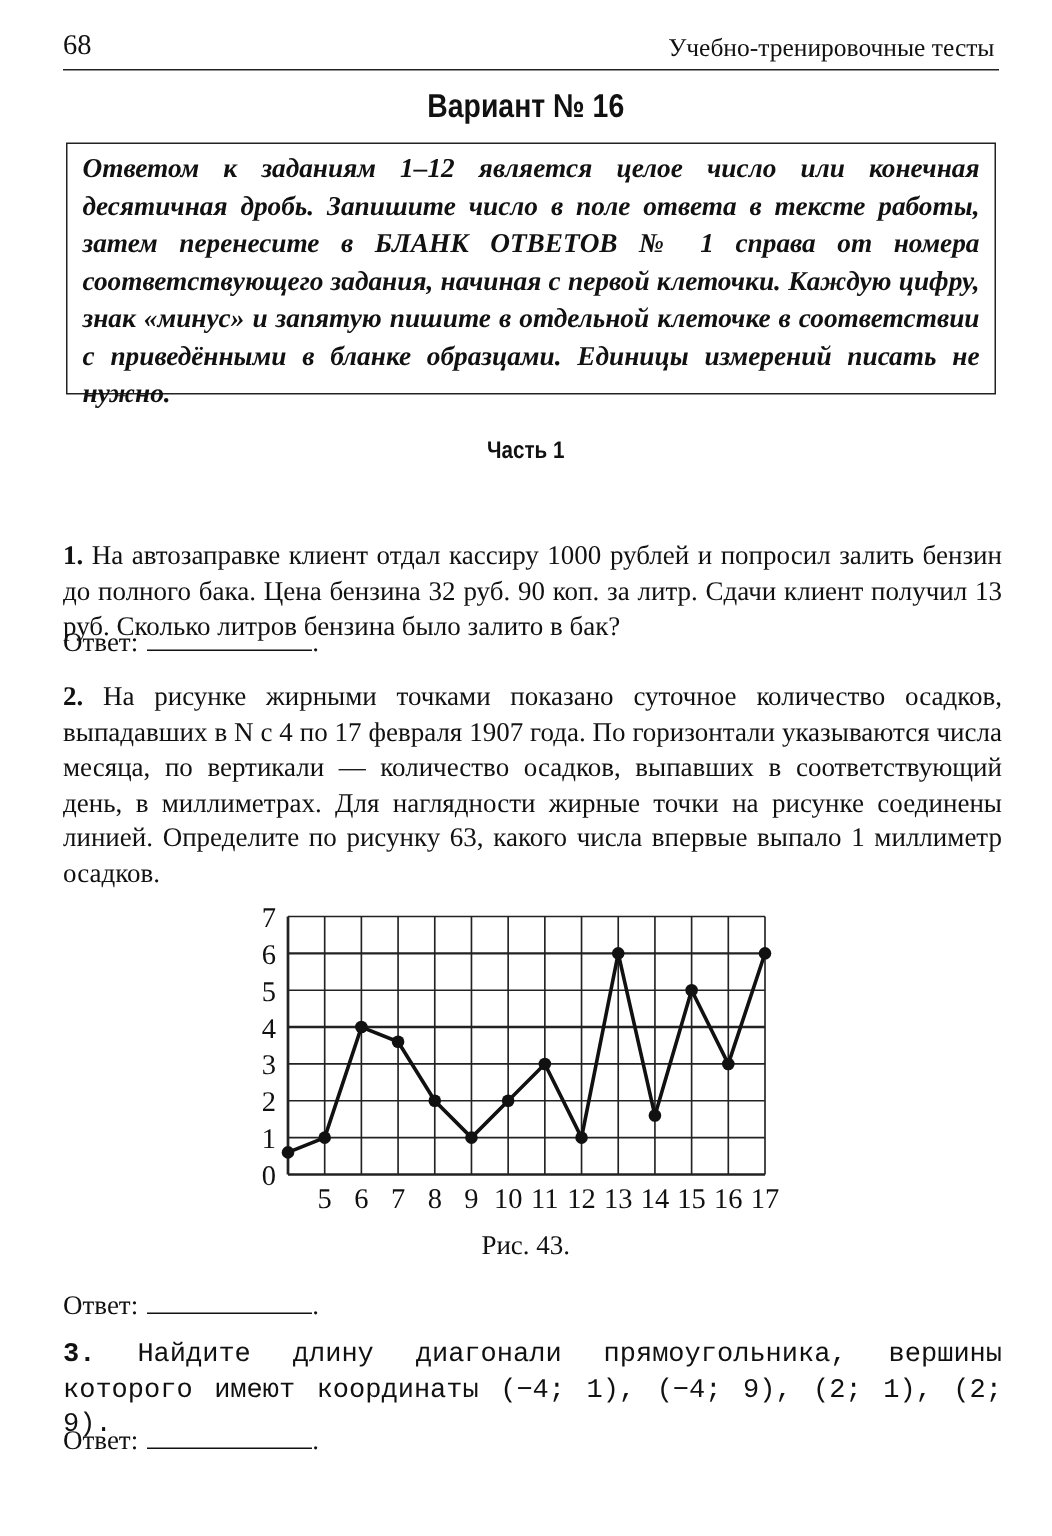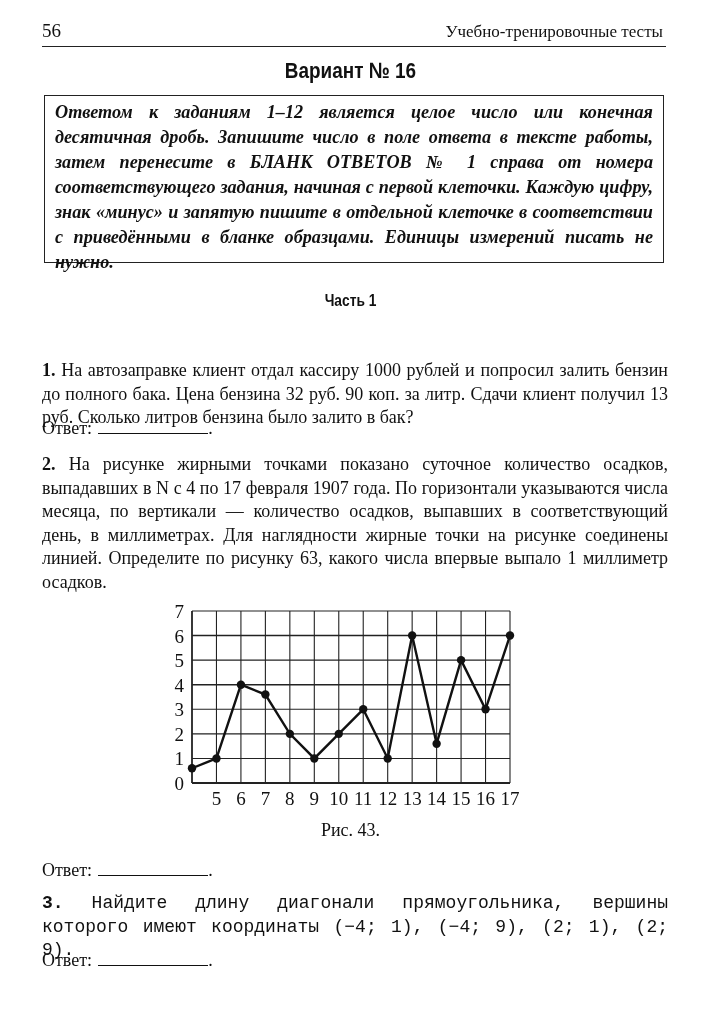--- a/index.html
+++ b/index.html
@@ -41,21 +41,21 @@
     .ans1 { top: 418px; }
     .ans2 { top: 860px; }
     .ans3 { top: 950px; }
     .fig-caption { left: 0; width: 701px; top: 820px; text-align: center; font-size: 18px; }
     .chart { left: 160px; top: 596px; }
     .chart text { font-family: "Liberation Serif", serif; font-size: 19px; fill: #111; }
   </style>
 </head>
 <body>
 
-<div class="abs page-num">56</div>
+<div class="abs page-num">68</div>
 <div class="abs running-head">Учебно-тренировочные тесты</div>
 <div class="abs head-rule"></div>
 
 <div class="abs variant-title">Вариант № 16</div>
 
 <div class="abs instr-box">
   <span>Ответом к заданиям 1–12 является целое число или конечная десятичная дробь. Запишите число в поле ответа в тексте работы, затем перенесите в БЛАНК ОТВЕТОВ № 1 справа от номера соответствующего задания, начиная с первой клеточки. Каждую цифру, знак «минус» и запятую пишите в отдельной клеточке в соответствии с приведёнными в бланке образцами. Единицы измерений писать не нужно.</span>
 </div>
 
 <div class="abs part-title">Часть 1</div>

